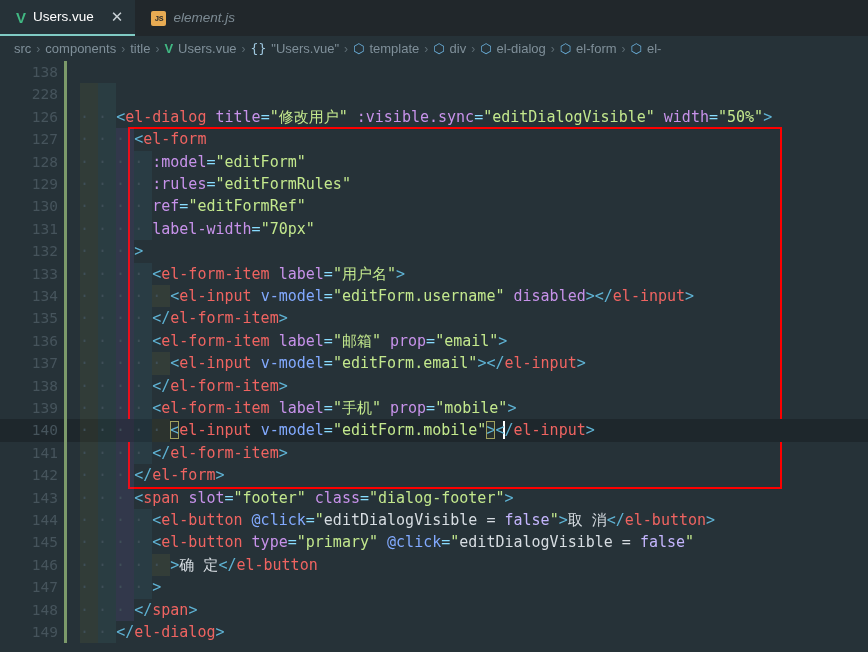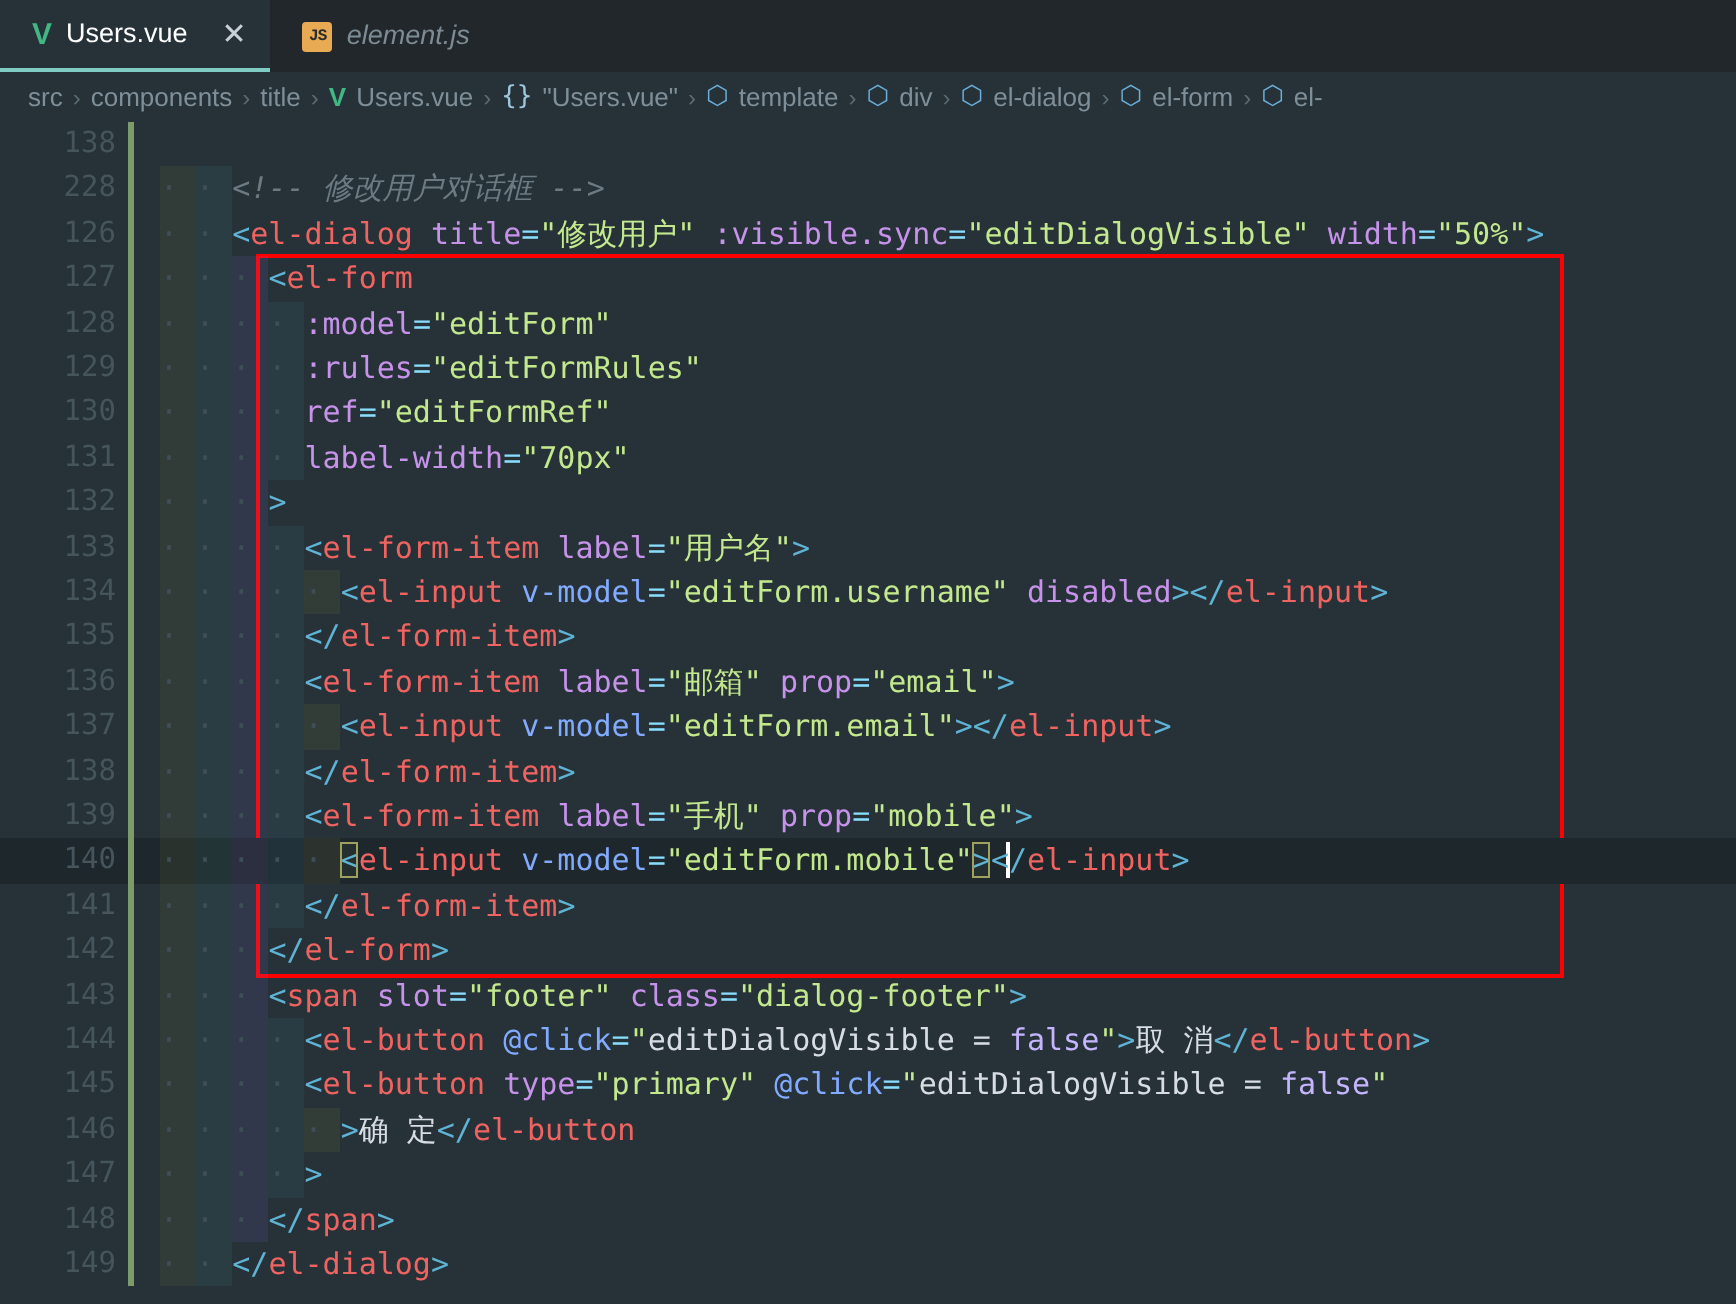--- a/index.html
+++ b/index.html
@@ -246,21 +246,21 @@
     <span class="crumb-sep">›</span>
     <span class="crumb">
       <span class="ic-cube">⬡</span>
       <span>el-</span>
     </span>
   </div>
 
 <div id="editor">
   <div id="annot-box" style="left: 128.12px; top: 66.2px; width: 653.88px; height: 361.4px;"></div>
 <div class="row" style="top: 0px; position: absolute; left: 0px; right: 0px;"><span class="lnum">138</span><span class="gitbar"></span><span class="code"></span></div>
-    <div class="row" style="top: 22.4px; position: absolute; left: 0px; right: 0px;"><span class="lnum">228</span><span class="gitbar"></span><span class="band b0" style="left: 80px; width: 18.04px;"></span><span class="band b1" style="left: 98.04px; width: 18.04px;"></span><span class="code"><span class="dots">·&nbsp;·&nbsp;</span><span class="t-comment">&lt;!-- 修改用户对话框 --&gt;</span></span></div>
+    <div class="row" style="top: 22.4px; position: absolute; left: 0px; right: 0px;"><span class="lnum">228</span><span class="gitbar"></span><span class="band b0" style="left: 80px; width: 18.04px;"></span><span class="band b1" style="left: 98.04px; width: 18.04px;"></span></div>
     <div class="row" style="top: 44.8px; position: absolute; left: 0px; right: 0px;"><span class="lnum">126</span><span class="gitbar"></span><span class="band b0" style="left: 80px; width: 18.04px;"></span><span class="band b1" style="left: 98.04px; width: 18.04px;"></span><span class="code"><span class="dots">·&nbsp;·&nbsp;</span><span class="t-punct">&lt;</span><span class="t-tag">el-dialog</span><span class="t-text"> </span><span class="t-attr">title</span><span class="t-eq">=</span><span class="t-str">"修改用户"</span><span class="t-text"> </span><span class="t-attr">:visible.sync</span><span class="t-eq">=</span><span class="t-str">"editDialogVisible"</span><span class="t-text"> </span><span class="t-attr">width</span><span class="t-eq">=</span><span class="t-str">"50%"</span><span class="t-punct">&gt;</span></span></div>
     <div class="row" style="top: 67.2px; position: absolute; left: 0px; right: 0px;"><span class="lnum">127</span><span class="gitbar"></span><span class="band b0" style="left: 80px; width: 18.04px;"></span><span class="band b1" style="left: 98.04px; width: 18.04px;"></span><span class="band b2" style="left: 116.08px; width: 18.04px;"></span><span class="code"><span class="dots">·&nbsp;·&nbsp;·&nbsp;</span><span class="t-punct">&lt;</span><span class="t-tag">el-form</span></span></div>
     <div class="row" style="top: 89.6px; position: absolute; left: 0px; right: 0px;"><span class="lnum">128</span><span class="gitbar"></span><span class="band b0" style="left: 80px; width: 18.04px;"></span><span class="band b1" style="left: 98.04px; width: 18.04px;"></span><span class="band b2" style="left: 116.08px; width: 18.04px;"></span><span class="band b3" style="left: 134.12px; width: 18.04px;"></span><span class="code"><span class="dots">·&nbsp;·&nbsp;·&nbsp;·&nbsp;</span><span class="t-attr">:model</span><span class="t-eq">=</span><span class="t-str">"editForm"</span></span></div>
     <div class="row" style="top: 112px; position: absolute; left: 0px; right: 0px;"><span class="lnum">129</span><span class="gitbar"></span><span class="band b0" style="left: 80px; width: 18.04px;"></span><span class="band b1" style="left: 98.04px; width: 18.04px;"></span><span class="band b2" style="left: 116.08px; width: 18.04px;"></span><span class="band b3" style="left: 134.12px; width: 18.04px;"></span><span class="code"><span class="dots">·&nbsp;·&nbsp;·&nbsp;·&nbsp;</span><span class="t-attr">:rules</span><span class="t-eq">=</span><span class="t-str">"editFormRules"</span></span></div>
     <div class="row" style="top: 134.4px; position: absolute; left: 0px; right: 0px;"><span class="lnum">130</span><span class="gitbar"></span><span class="band b0" style="left: 80px; width: 18.04px;"></span><span class="band b1" style="left: 98.04px; width: 18.04px;"></span><span class="band b2" style="left: 116.08px; width: 18.04px;"></span><span class="band b3" style="left: 134.12px; width: 18.04px;"></span><span class="code"><span class="dots">·&nbsp;·&nbsp;·&nbsp;·&nbsp;</span><span class="t-attr">ref</span><span class="t-eq">=</span><span class="t-str">"editFormRef"</span></span></div>
     <div class="row" style="top: 156.8px; position: absolute; left: 0px; right: 0px;"><span class="lnum">131</span><span class="gitbar"></span><span class="band b0" style="left: 80px; width: 18.04px;"></span><span class="band b1" style="left: 98.04px; width: 18.04px;"></span><span class="band b2" style="left: 116.08px; width: 18.04px;"></span><span class="band b3" style="left: 134.12px; width: 18.04px;"></span><span class="code"><span class="dots">·&nbsp;·&nbsp;·&nbsp;·&nbsp;</span><span class="t-attr">label-width</span><span class="t-eq">=</span><span class="t-str">"70px"</span></span></div>
     <div class="row" style="top: 179.2px; position: absolute; left: 0px; right: 0px;"><span class="lnum">132</span><span class="gitbar"></span><span class="band b0" style="left: 80px; width: 18.04px;"></span><span class="band b1" style="left: 98.04px; width: 18.04px;"></span><span class="band b2" style="left: 116.08px; width: 18.04px;"></span><span class="code"><span class="dots">·&nbsp;·&nbsp;·&nbsp;</span><span class="t-punct">&gt;</span></span></div>
     <div class="row" style="top: 201.6px; position: absolute; left: 0px; right: 0px;"><span class="lnum">133</span><span class="gitbar"></span><span class="band b0" style="left: 80px; width: 18.04px;"></span><span class="band b1" style="left: 98.04px; width: 18.04px;"></span><span class="band b2" style="left: 116.08px; width: 18.04px;"></span><span class="band b3" style="left: 134.12px; width: 18.04px;"></span><span class="code"><span class="dots">·&nbsp;·&nbsp;·&nbsp;·&nbsp;</span><span class="t-punct">&lt;</span><span class="t-tag">el-form-item</span><span class="t-text"> </span><span class="t-attr">label</span><span class="t-eq">=</span><span class="t-str">"用户名"</span><span class="t-punct">&gt;</span></span></div>
     <div class="row" style="top: 224px; position: absolute; left: 0px; right: 0px;"><span class="lnum">134</span><span class="gitbar"></span><span class="band b0" style="left: 80px; width: 18.04px;"></span><span class="band b1" style="left: 98.04px; width: 18.04px;"></span><span class="band b2" style="left: 116.08px; width: 18.04px;"></span><span class="band b3" style="left: 134.12px; width: 18.04px;"></span><span class="band b4" style="left: 152.16px; width: 18.04px;"></span><span class="code"><span class="dots">·&nbsp;·&nbsp;·&nbsp;·&nbsp;·&nbsp;</span><span class="t-punct">&lt;</span><span class="t-tag">el-input</span><span class="t-text"> </span><span class="t-attr2">v-model</span><span class="t-eq">=</span><span class="t-str">"editForm.username"</span><span class="t-text"> </span><span class="t-attr">disabled</span><span class="t-punct">&gt;</span><span class="t-punct">&lt;/</span><span class="t-tag">el-input</span><span class="t-punct">&gt;</span></span></div>
     <div class="row" style="top: 246.4px; position: absolute; left: 0px; right: 0px;"><span class="lnum">135</span><span class="gitbar"></span><span class="band b0" style="left: 80px; width: 18.04px;"></span><span class="band b1" style="left: 98.04px; width: 18.04px;"></span><span class="band b2" style="left: 116.08px; width: 18.04px;"></span><span class="band b3" style="left: 134.12px; width: 18.04px;"></span><span class="code"><span class="dots">·&nbsp;·&nbsp;·&nbsp;·&nbsp;</span><span class="t-punct">&lt;/</span><span class="t-tag">el-form-item</span><span class="t-punct">&gt;</span></span></div>

